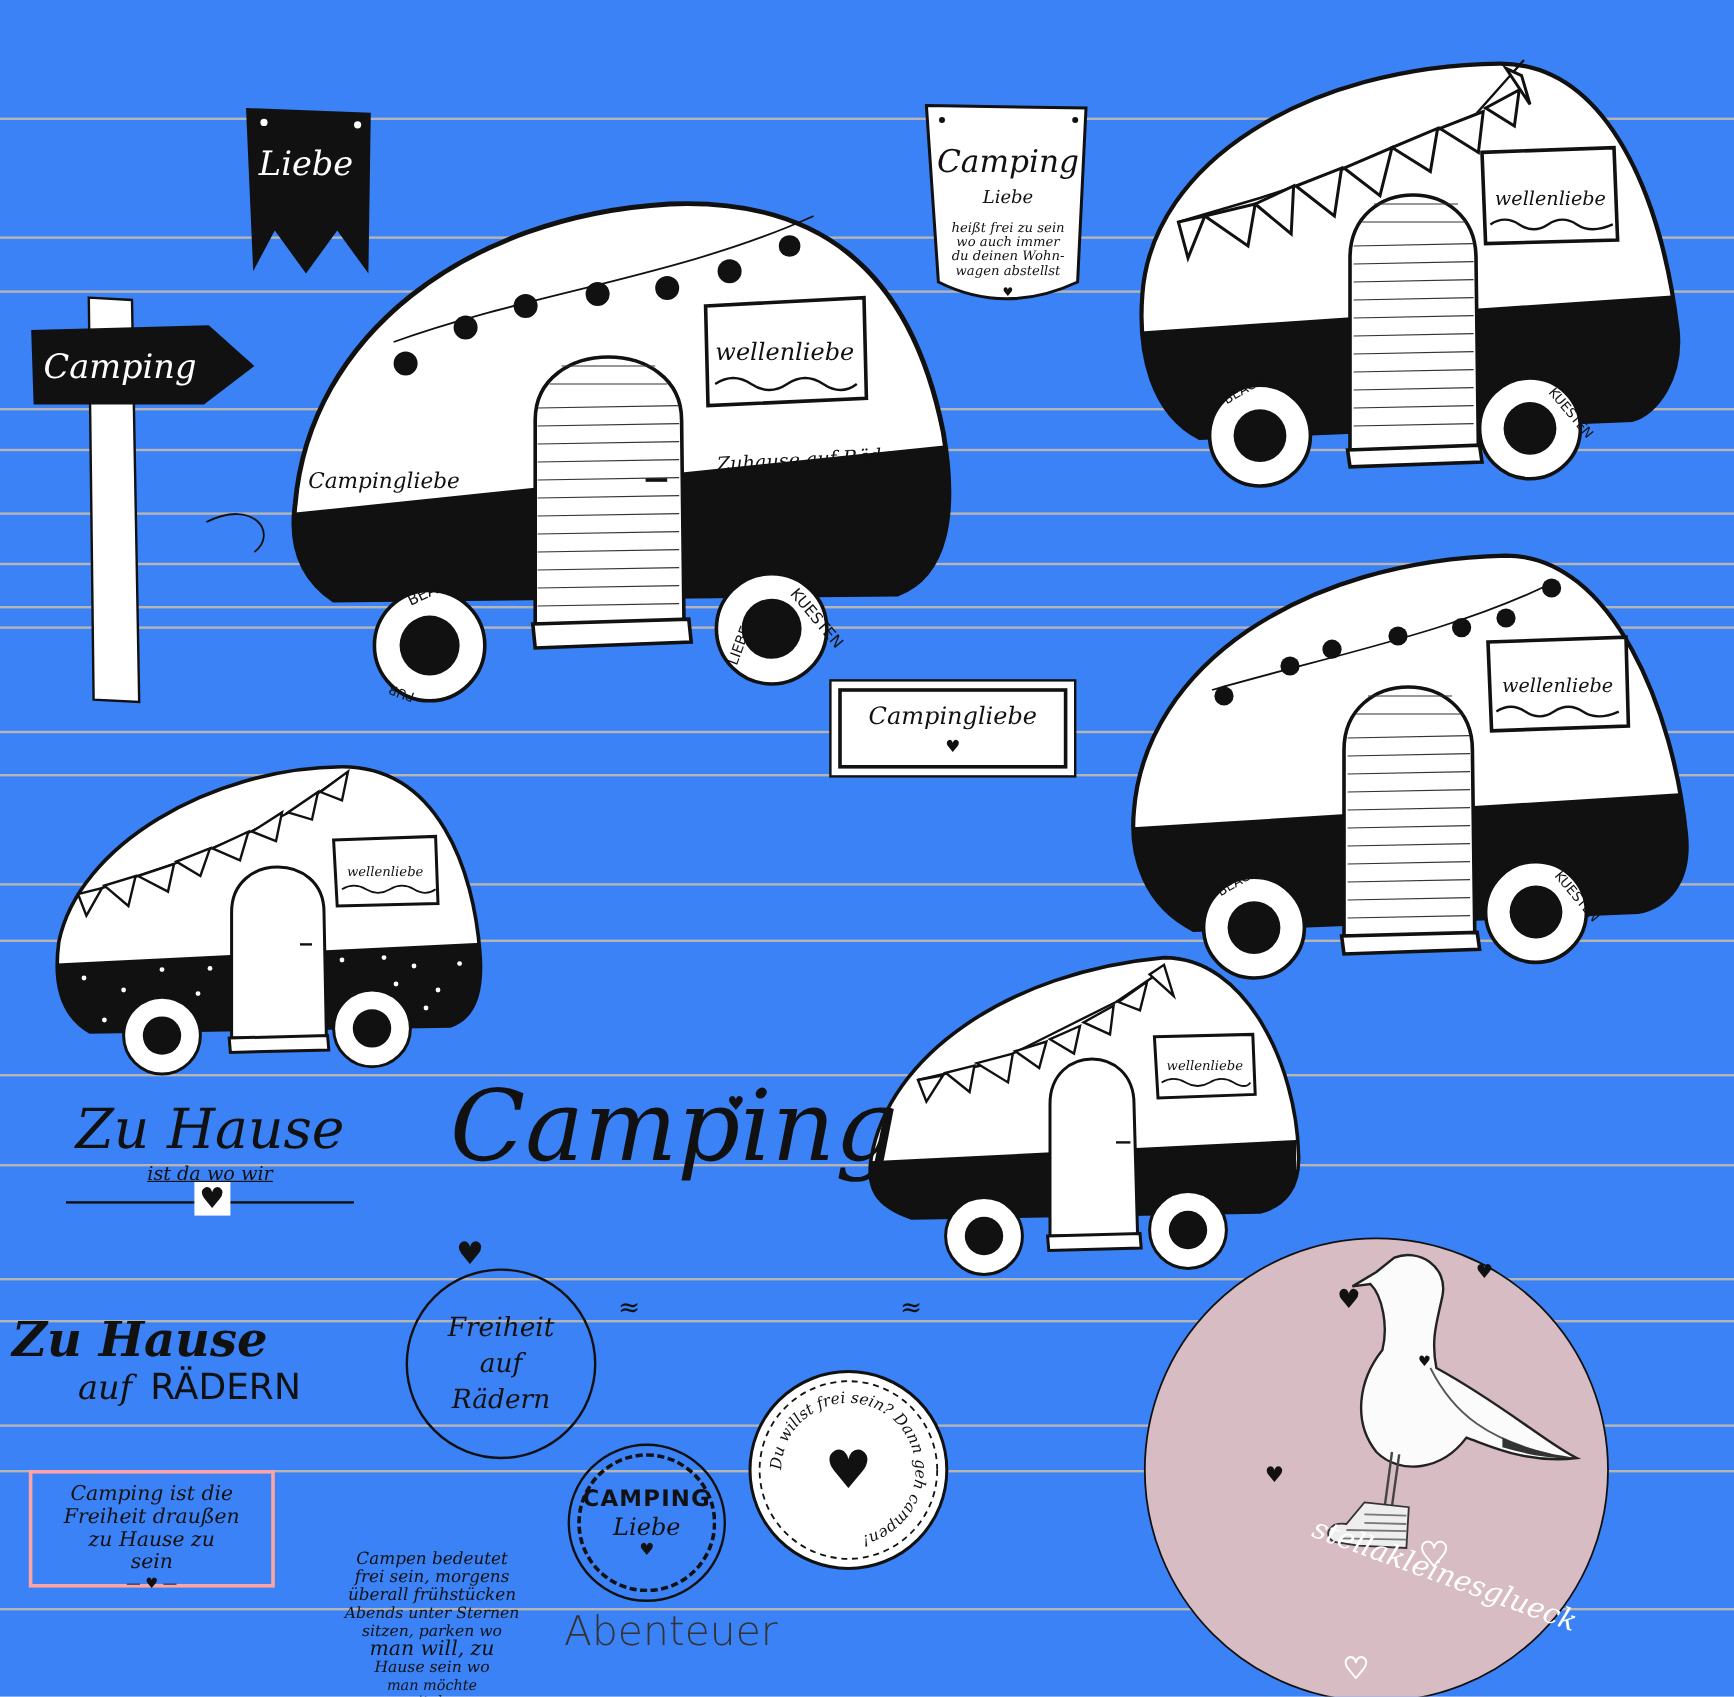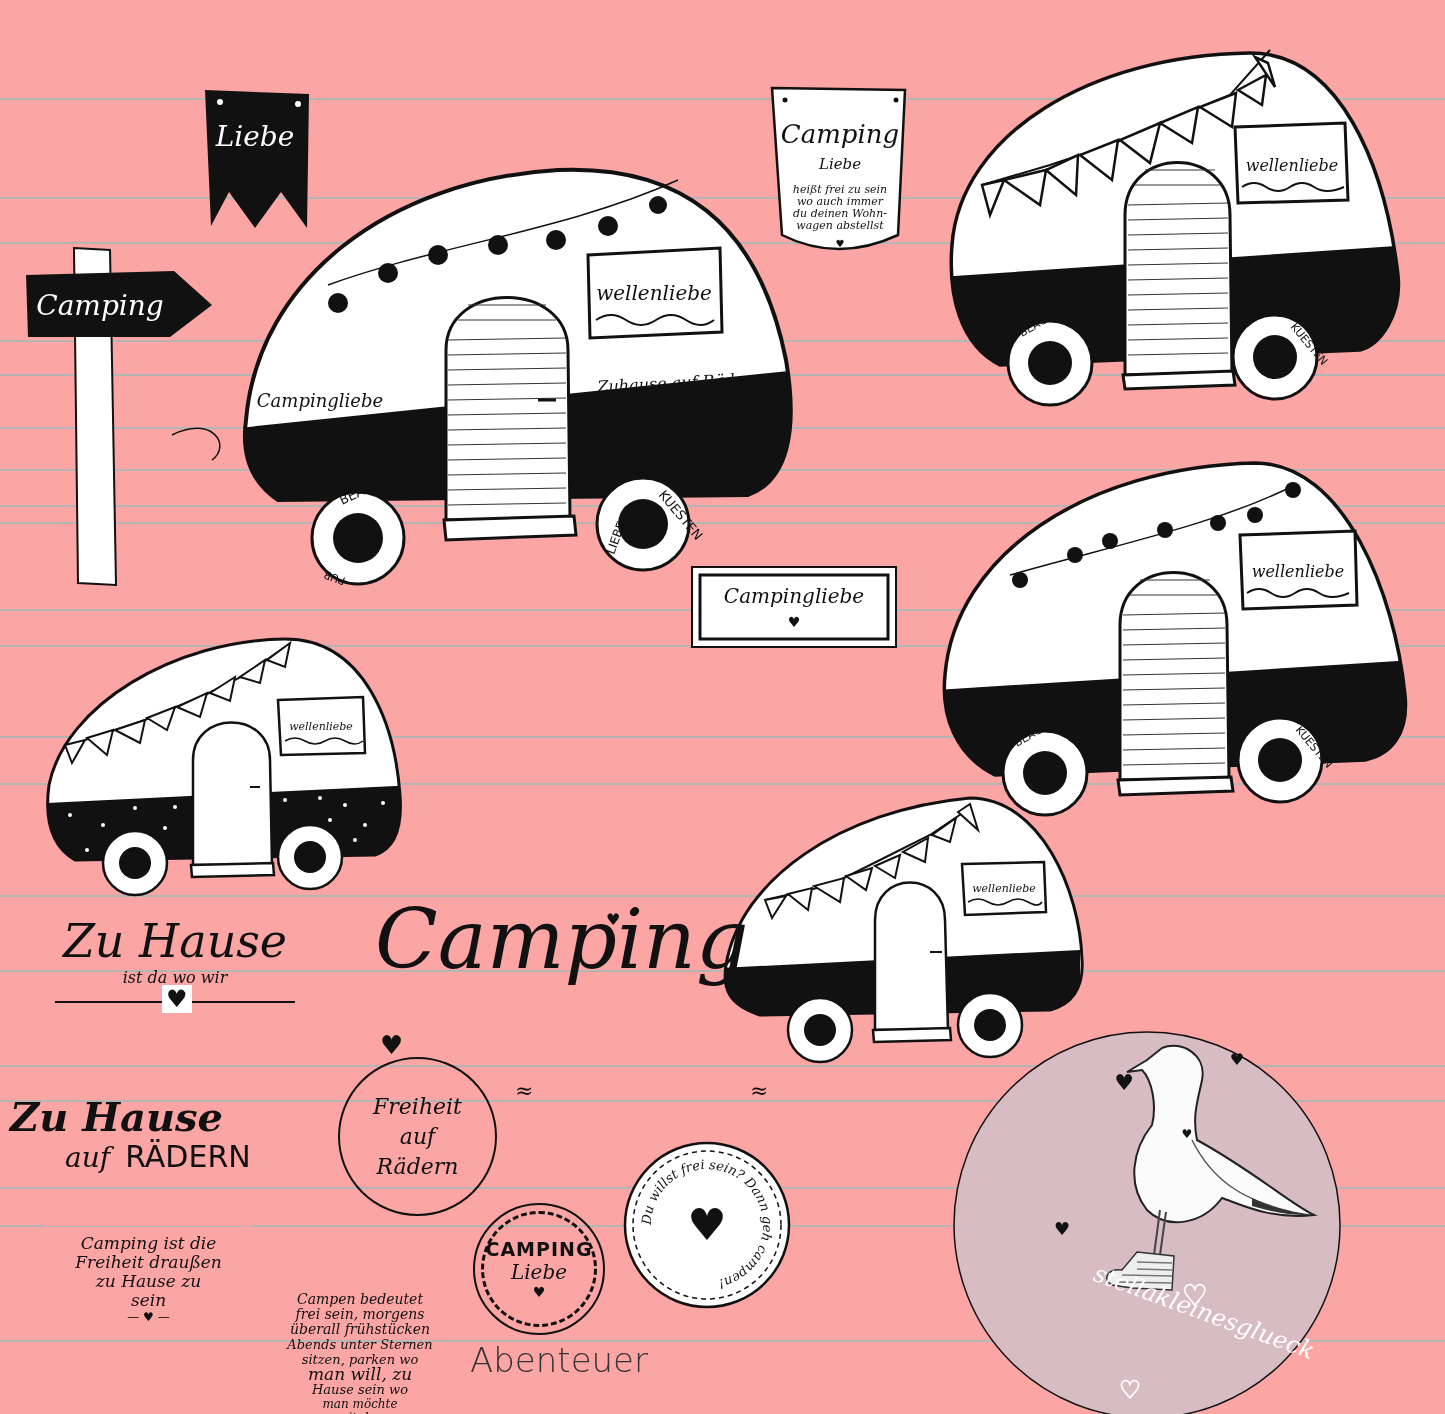--- a/index.html
+++ b/index.html
@@ -1,16 +1,16 @@
 <!DOCTYPE html>
 <html><head>
 <meta charset="utf-8">
 <style>
   html,body{margin:0;padding:0;background:#fff;}
-  #sheet{position:relative;width:1445px;height:1414px;overflow:hidden;background:#fca5a5;
+  #sheet{position:relative;width:1445px;height:1414px;overflow:hidden;background:#3b82f6;
     font-family:"DejaVu Serif","Liberation Serif",serif;color:#111;}
   .rule{position:absolute;left:0;width:1445px;height:2px;background:#b5b5b5;}
   .abs{position:absolute;}
   .hand{font-family:"DejaVu Serif",serif;font-style:italic;color:#111;}
   .sans{font-family:"DejaVu Sans",sans-serif;}
   svg{position:absolute;overflow:visible;}
   .white-text{fill:#fff;}
 </style>
 </head>
 <body>
@@ -313,21 +313,21 @@
     <text x="284" y="102" text-anchor="middle" font-family="DejaVu Serif,serif" font-style="italic" font-size="11" fill="#111">wellenliebe</text>
     <path d="M248,112 q10,-6 20,0 t20,0 t20,0 t14,0" fill="none" stroke="#111" stroke-width="1.5"></path>
     <circle cx="100" cy="240" r="32" fill="#fff" stroke="#111" stroke-width="2.5"></circle>
       <circle cx="100" cy="240" r="16" fill="#111"></circle>
     <circle cx="270" cy="235" r="32" fill="#fff" stroke="#111" stroke-width="2.5"></circle>
       <circle cx="270" cy="235" r="16" fill="#111"></circle>
   </svg>
 
   <div class="abs" style="left:40px;top:915px;width:270px;text-align:center;">
     <div class="hand" style="font-size:46px;line-height:52px;">Zu Hause</div>
-    <div class="hand" style="font-size:16px;line-height:22px;">ist da wo wir</div>
+    <div class="hand" style="font-size:16px;line-height:22px;text-decoration:underline;">ist da wo wir</div>
     <div style="position:relative;height:30px;">
       <div style="position:absolute;left:15px;right:15px;top:12px;height:2px;background:#111;"></div>
       <div style="position:absolute;left:122px;top:-4px;background:#fff;padding:0 4px;font-size:24px;">♥</div>
     </div>
   </div>
 
   <div class="abs" style="left:10px;top:1095px;width:270px;">
     <div class="hand" style="font-size:40px;line-height:44px;font-weight:bold;">Zu Hause</div>
     <div style="margin-left:55px;">
       <span class="hand" style="font-size:28px;">auf</span>
@@ -341,21 +341,21 @@
   <div class="abs" style="left:338px;top:1057px;width:155px;height:155px;border:2px solid #111;border-radius:50%;display:flex;flex-direction:column;align-items:center;justify-content:center;">
     <div class="hand" style="font-size:22px;line-height:30px;">Freiheit</div>
     <div class="hand" style="font-size:22px;line-height:30px;">auf</div>
     <div class="hand" style="font-size:22px;line-height:30px;">Rädern</div>
   </div>
   <div class="abs" style="left:380px;top:1030px;font-size:26px;">♥</div>
 
   <div class="abs" style="left:515px;top:1078px;font-size:22px;">≈</div>
   <div class="abs" style="left:750px;top:1078px;font-size:22px;">≈</div>
 
-  <div class="abs" style="left:46px;top:1225px;width:205px;height:110px;border:1px solid #fca5a5;text-align:center;padding-top:8px;box-sizing:border-box;">
+  <div class="abs" style="left:24px;top:1225px;width:205px;height:98px;border:3px solid #fca5a5;text-align:center;padding-top:8px;box-sizing:border-box;">
     <div class="hand" style="font-size:17px;line-height:19px;">Camping ist die</div>
     <div class="hand" style="font-size:17px;line-height:19px;">Freiheit draußen</div>
     <div class="hand" style="font-size:17px;line-height:19px;">zu Hause zu</div>
     <div class="hand" style="font-size:17px;line-height:19px;">sein</div>
     <div style="font-size:12px;">— ♥ —</div>
   </div>
 
   <div class="abs" style="left:260px;top:1292px;width:200px;text-align:center;">
     <div class="hand" style="font-size:14px;line-height:15px;">Campen bedeutet</div>
     <div class="hand" style="font-size:14px;line-height:15px;">frei sein, morgens</div>

